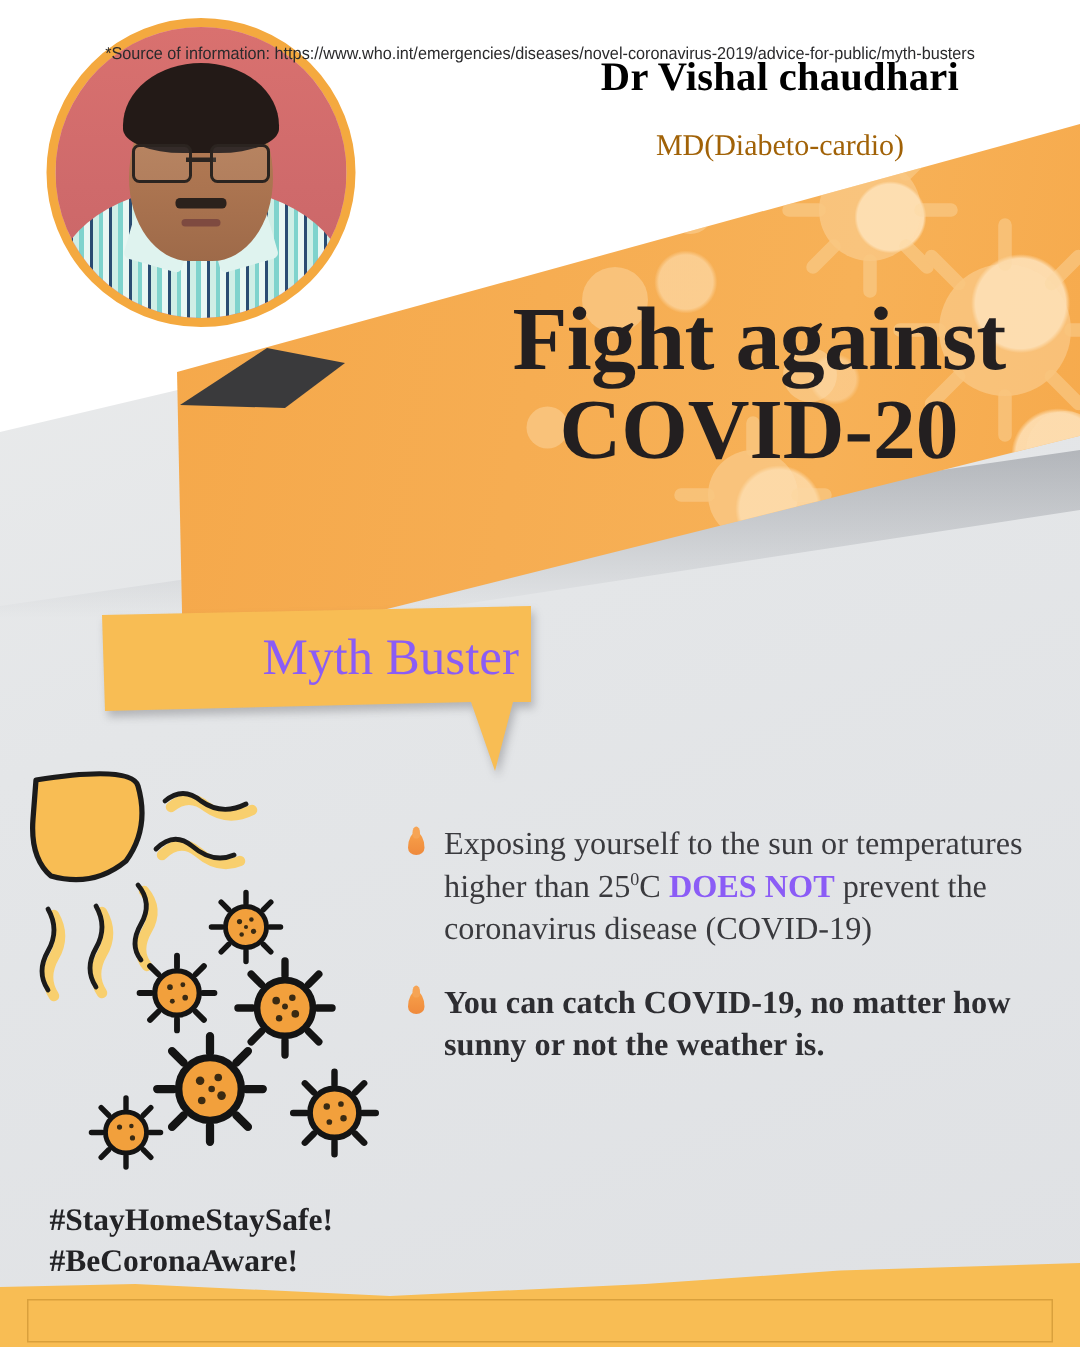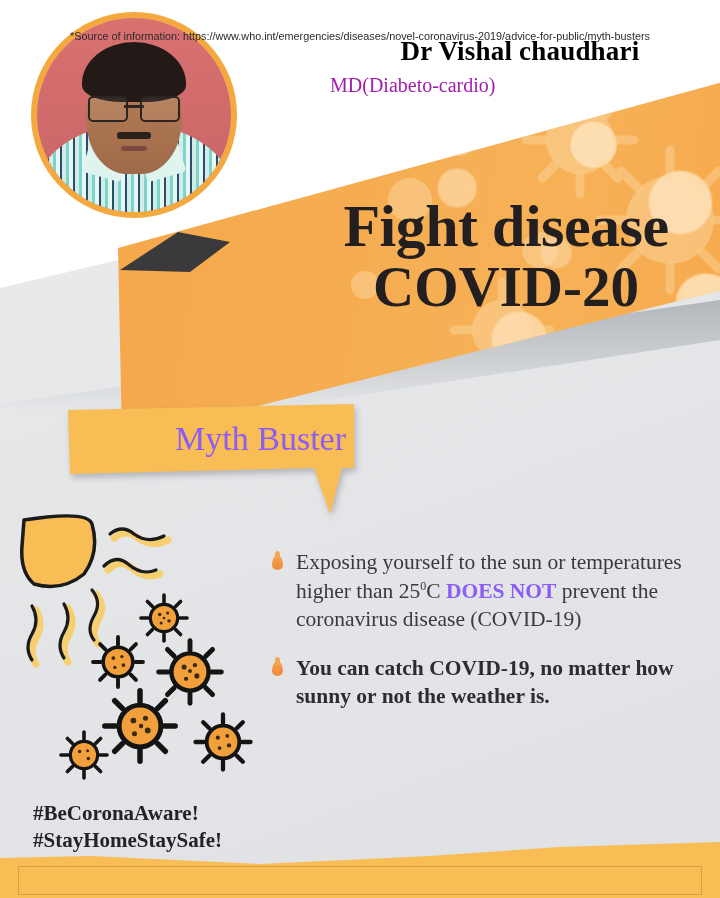--- a/index.html
+++ b/index.html
@@ -92,22 +92,22 @@
   .ph-mous{position:absolute;left:50%;top:114px;transform:translateX(-50%);width:34px;height:7px;
     background:#2b211c;border-radius:3px;}
   .ph-mouth{position:absolute;left:50%;top:128px;transform:translateX(-50%);width:26px;height:5px;
     background:#7e4a40;border-radius:3px;}
   
   .doc-name{
     position:absolute;left:330px;top:36px;width:380px;text-align:center;
     font-size:27px;font-weight:bold;color:#000000;letter-spacing:.2px;
   }
   .doc-degree{
-    position:absolute;left:330px;top:74px;width:380px;text-align:left;
-    font-size:20px;color:#a21caf;
+    position:absolute;left:330px;top:86px;width:380px;text-align:center;
+    font-size:20px;color:#a16207;
   }
   
   .title-wrap{position:absolute;left:300px;top:196px;width:412px;text-align:center;z-index:5;}
   .title-l1{font-size:60px;font-weight:bold;color:#231f20;line-height:1.02;letter-spacing:-.5px;}
   .title-l2{font-size:57px;font-weight:bold;color:#231f20;line-height:1.05;letter-spacing:0px;}
   
   .bubble{
     position:absolute;left:66px;top:404px;width:290px;height:112px;
     filter:drop-shadow(2px 4px 3px rgba(90,90,95,.35));
   }
@@ -203,21 +203,21 @@
         <i class="r"></i>
       </div>
     <div class="ph-mous"></div>
     <div class="ph-mouth"></div>
   </div>
 
   <div class="doc-name">Dr Vishal chaudhari</div>
   <div class="doc-degree">MD(Diabeto-cardio)</div>
 
   <div class="title-wrap">
-    <div class="title-l1">Fight disease</div>
+    <div class="title-l1">Fight against</div>
     <div class="title-l2">COVID-20</div>
   </div>
 
   <div class="bubble">
     <div class="bubble-body"></div>
     <div class="bubble-text">Myth Buster</div>
   </div>
 
   <svg class="sunwrap" viewBox="0 0 250 270">
 
@@ -325,22 +325,22 @@
 
     <div class="bullet">
       <span class="flame"></span>
       <div class="btext bold">You can catch COVID-19, no matter how sunny or not the weather is.</div>
     </div>
 
 
   </div>
 
   <div class="hashtags">
+    <div>#StayHomeStaySafe!</div>
     <div>#BeCoronaAware!</div>
-    <div>#StayHomeStaySafe!</div>
   </div>
 
   <div class="footer">
     <div class="footer-line"></div>
   </div>
   <div class="footer-text">*Source of information: https://www.who.int/emergencies/diseases/novel-coronavirus-2019/advice-for-public/myth-busters</div>
 
 </div>
 
 </body></html>

